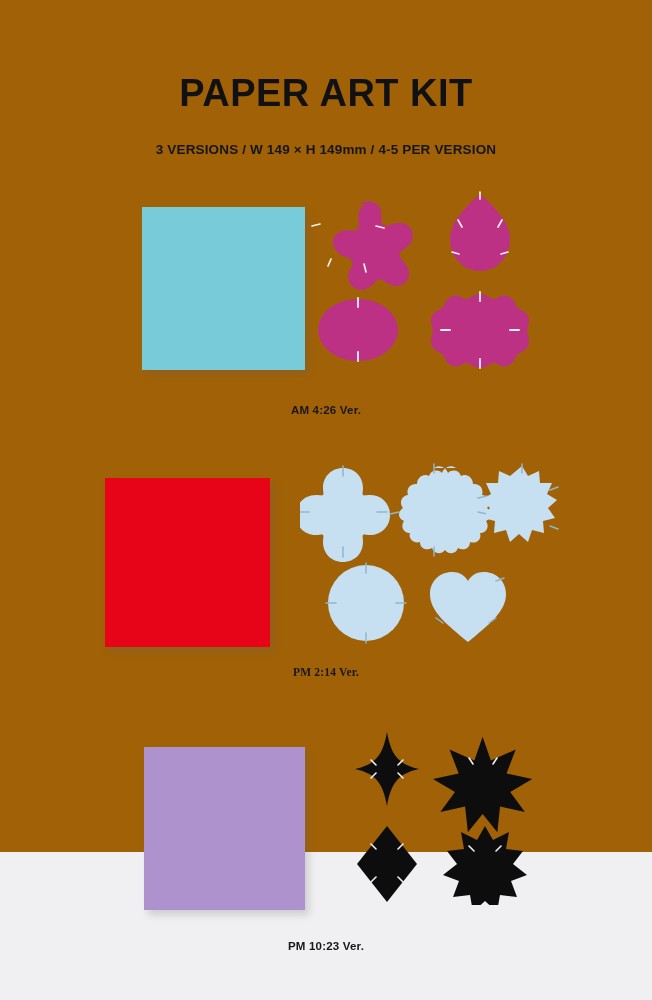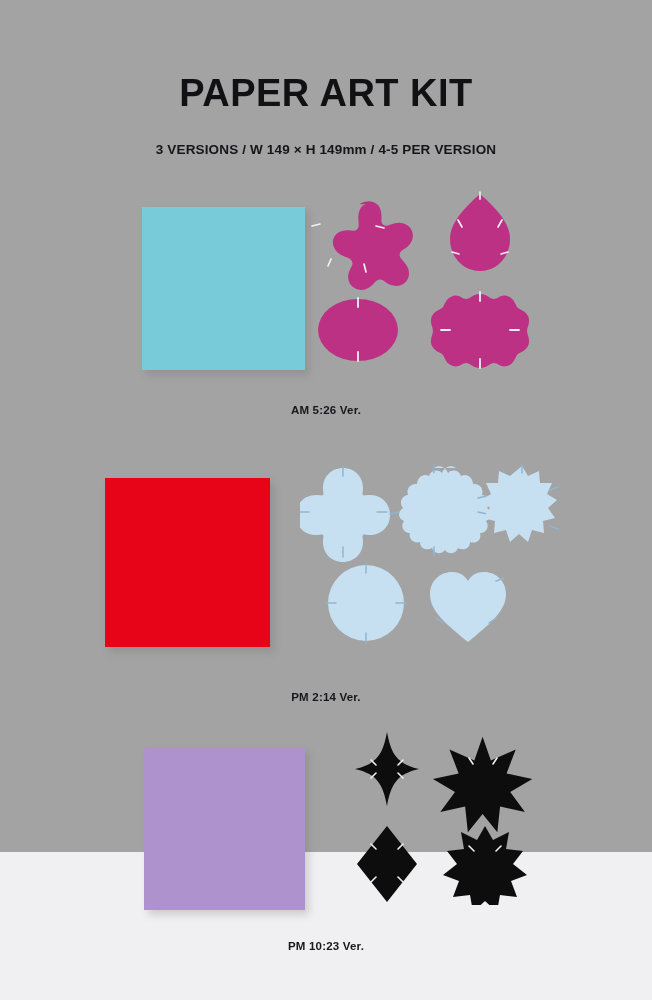--- a/index.html
+++ b/index.html
@@ -10,21 +10,21 @@
     height: 1000px;
     background: #f0f0f2;
     font-family: "Liberation Sans", sans-serif;
     overflow: hidden;
   }
 
   #page {
     position: relative;
     width: 652px;
     height: 852px;
-    background: #a3a3a3;
+    background: #a16207;
   }
 
   
   .header {
     position: absolute;
     left: 0;
     top: 74px;
     width: 652px;
     text-align: center;
   }
@@ -72,21 +72,21 @@
     position: absolute;
     left: 0;
     width: 652px;
     text-align: center;
     font-size: 11.5px;
     font-weight: bold;
     letter-spacing: 0.2px;
     color: #17171c;
   }
   .version.v1 .version-label { top: 214px; }
-  .version.v2 .version-label { top: 231px; }
+  .version.v2 .version-label { top: 206px; font-family: Liberation Serif, serif; }
   .version.v3 .version-label { top: 210px; }
 </style>
 </head>
 <body>
 
 <div id="page">
 
   <div class="header">
     <div class="title">PAPER ART KIT</div>
     <div class="subtitle">3 VERSIONS / W 149 × H 149mm / 4-5 PER VERSION</div>
@@ -150,21 +150,21 @@
               <path d="M170 102 l0 9"></path>
               <path d="M170 178 l0 -9"></path>
               <path d="M131 140 l9 0"></path>
               <path d="M209 140 l-9 0"></path>
             </g>
           </g>
         </g>
       </svg>
     </div>
 
-    <div class="version-label">AM 5:26 Ver.</div>
+    <div class="version-label">AM 4:26 Ver.</div>
   </div>
 
   <div class="version v2">
     <div class="paper-square" style="left:105px; top:18px; width:165px; height:169px; background:#e80418;"></div>
 
     <div class="shape-area" style="left:300px; width:270px;">
       <svg width="262" height="185" viewBox="0 0 262 185">
         <g fill="#c6e0f2">
 
           <g>

